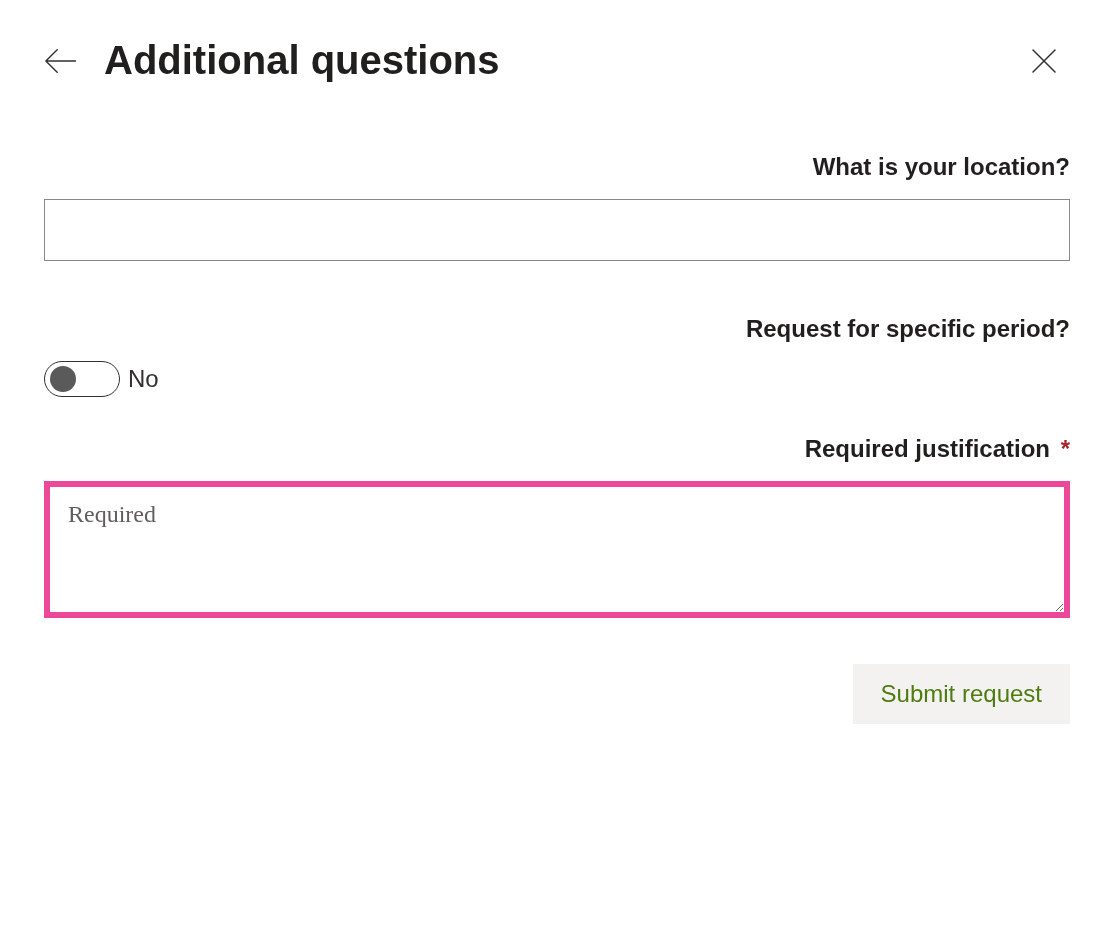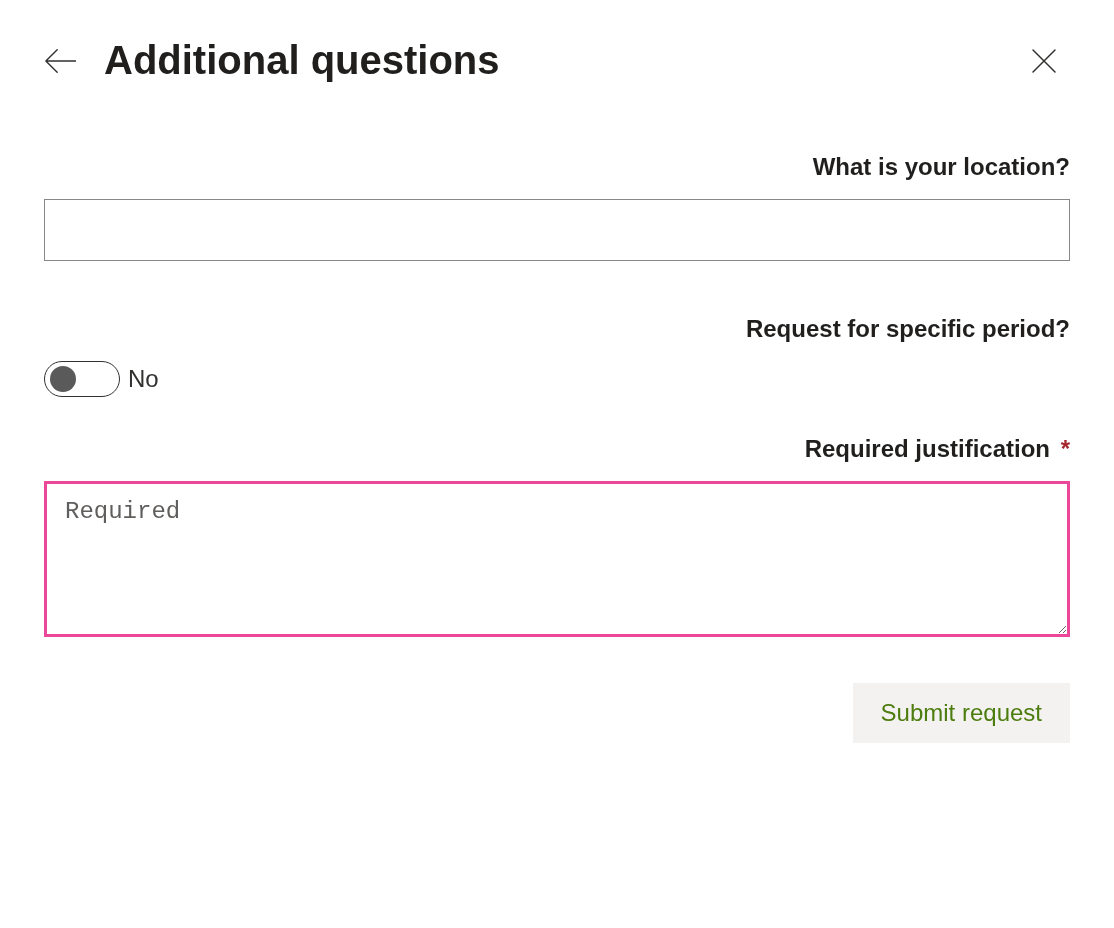--- a/index.html
+++ b/index.html
@@ -107,27 +107,27 @@
     .toggle-label {
       font-size: 24px;
       color: #323130;
     }
     .required-asterisk {
       color: #a4262c;
       margin-left: 4px;
     }
     .textarea-input {
       width: 100%;
-      height: 156px;
-      border: 3px solid #ec4899;
+      height: 137px;
+      border: 6px solid #ec4899;
       background: #ffffff;
       font-size: 24px;
       padding: 14px 18px;
       outline: none;
-      font-family: Liberation Mono, monospace;
+      font-family: Liberation Serif, serif;
       resize: both;
       color: #323130;
     }
     .textarea-input::placeholder {
       color: #605e5c;
     }
     .footer {
       display: flex;
       justify-content: flex-end;
       margin-top: 42px;

